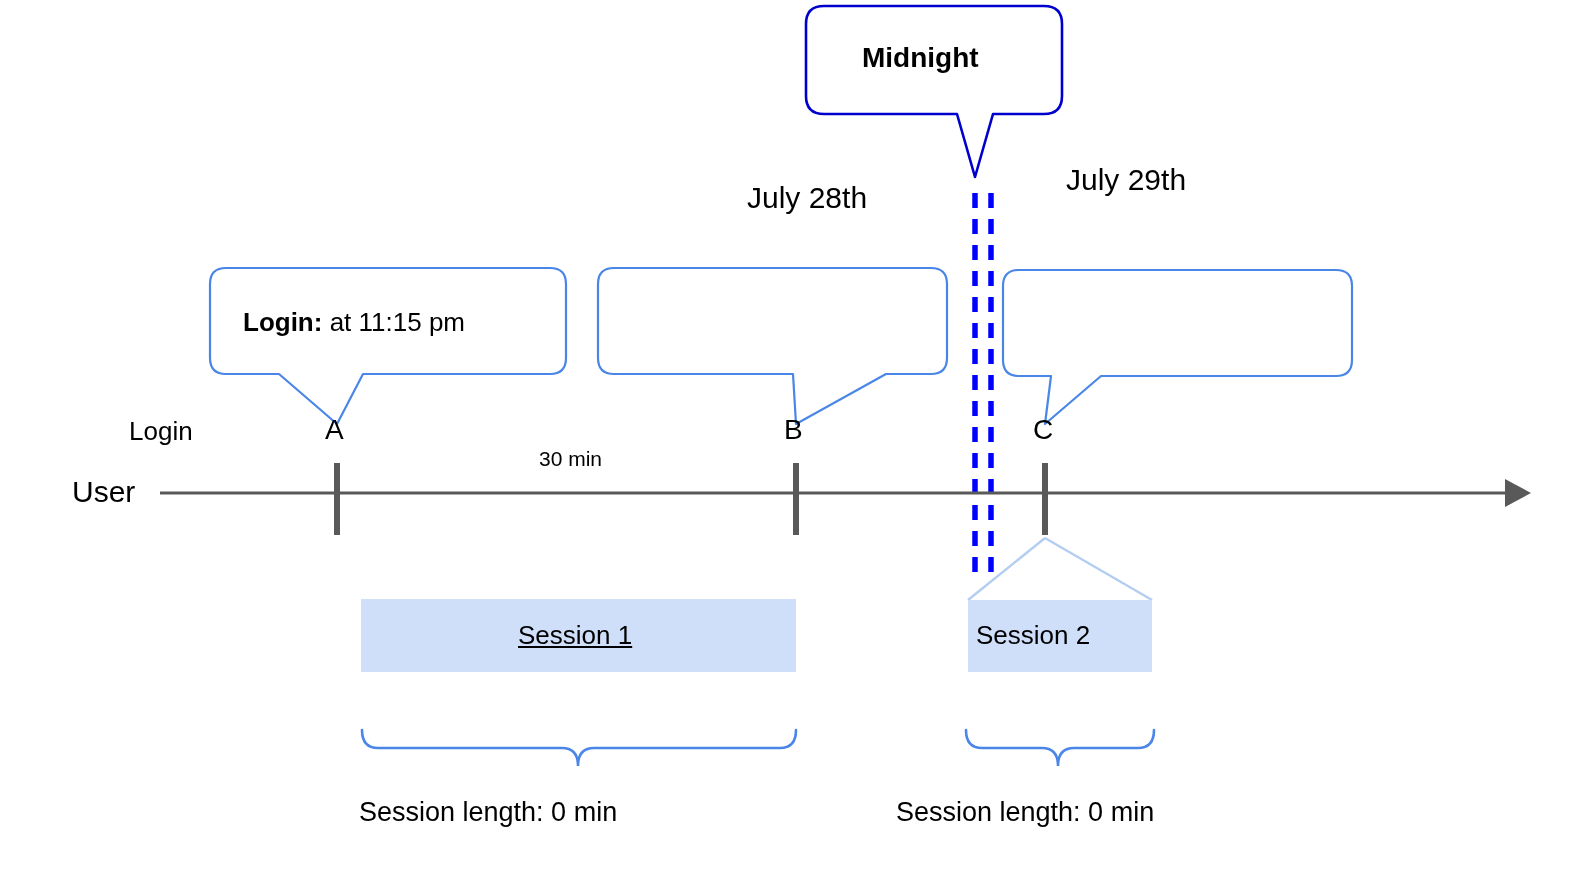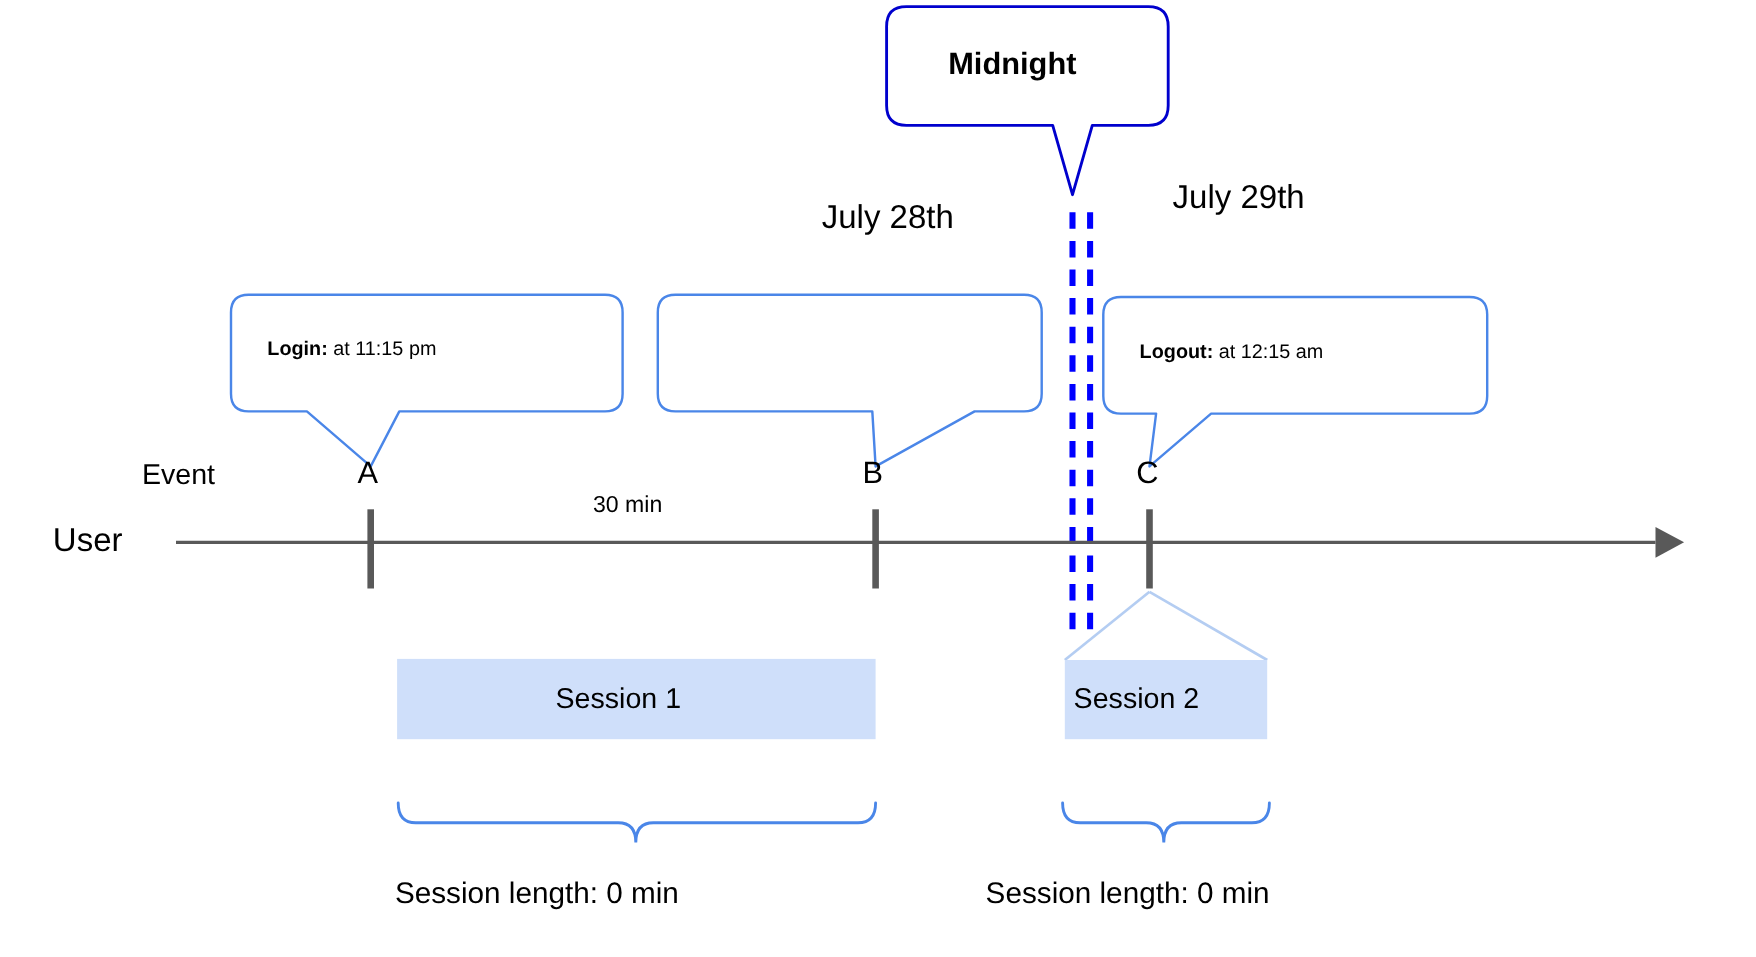--- a/index.html
+++ b/index.html
@@ -1,25 +1,25 @@
 <!DOCTYPE html>
 <html><head>
 <meta charset="utf-8">
 <style>
   html,body{margin:0;padding:0;background:#ffffff;}
   body{width:1596px;height:870px;overflow:hidden;
        font-family:"Liberation Sans","DejaVu Sans",sans-serif;}
   #stage{position:relative;width:1596px;height:814px;background:#fff;}
   svg#art{position:absolute;left:0;top:0;width:1596px;height:870px;}
   .lbl{position:absolute;white-space:nowrap;color:#000;}
-  .callout-text{font-size:18px;letter-spacing:0px;}
+  .callout-text{font-size:26px;letter-spacing:0px;}
   .callout-text b{font-weight:bold;}
   .midnight-text{font-size:28px;font-weight:bold;}
   .date-text{font-size:30px;}
-  .axis-text{font-size:30px;}
+  .axis-text{font-size:30px;margin-left:24px;}
   .events-text{font-size:26px;}
   .tick-text{font-size:28px;}
   .min-text{font-size:21px;}
   .session-text{font-size:26px;}
   .len-text{font-size:27px;}
 </style>
 </head>
 <body>
 
 <div id="stage">
@@ -92,37 +92,34 @@
 
   <div class="lbl date-text" style="left:703px;top:181px;margin-left:44px;">July 28th</div>
 
   <div class="lbl date-text" style="left:1066px;top:163px;">July 29th</div>
 
   <div class="lbl callout-text" style="left:243px;top:307px;">
     <b>Login:</b><span> at 11:15 pm</span>
   </div>
 
 
-  <div class="lbl callout-text" style="left:1036px;top:309px;">
-    <b>Logout:</b><span> at 12:15 am</span>
-  </div>
 
-  <div class="lbl events-text" style="left:129px;top:416px;">Event</div>
+  <div class="lbl events-text" style="left:129px;top:416px;">Login</div>
 
   <div class="lbl axis-text" style="left:48px;top:475px;">User</div>
 
   <div class="lbl tick-text" style="left:325px;top:414px;">A</div>
 
   <div class="lbl tick-text" style="left:784px;top:414px;">B</div>
 
   <div class="lbl tick-text" style="left:1033px;top:414px;">C</div>
 
   <div class="lbl min-text" style="left:539px;top:447px;">30 min</div>
 
-  <div class="lbl session-text" style="left:505px;top:620px;">Session 1</div>
+  <div class="lbl session-text" style="left:518px;top:620px;text-decoration:underline;">Session 1</div>
 
   <div class="lbl session-text" style="left:976px;top:620px;">Session 2</div>
 
   <div class="lbl len-text" style="left:359px;top:797px;">Session length: 0 min</div>
 
   <div class="lbl len-text" style="left:896px;top:797px;">Session length: 0 min</div>
 
 </div>
 
 </body></html>

